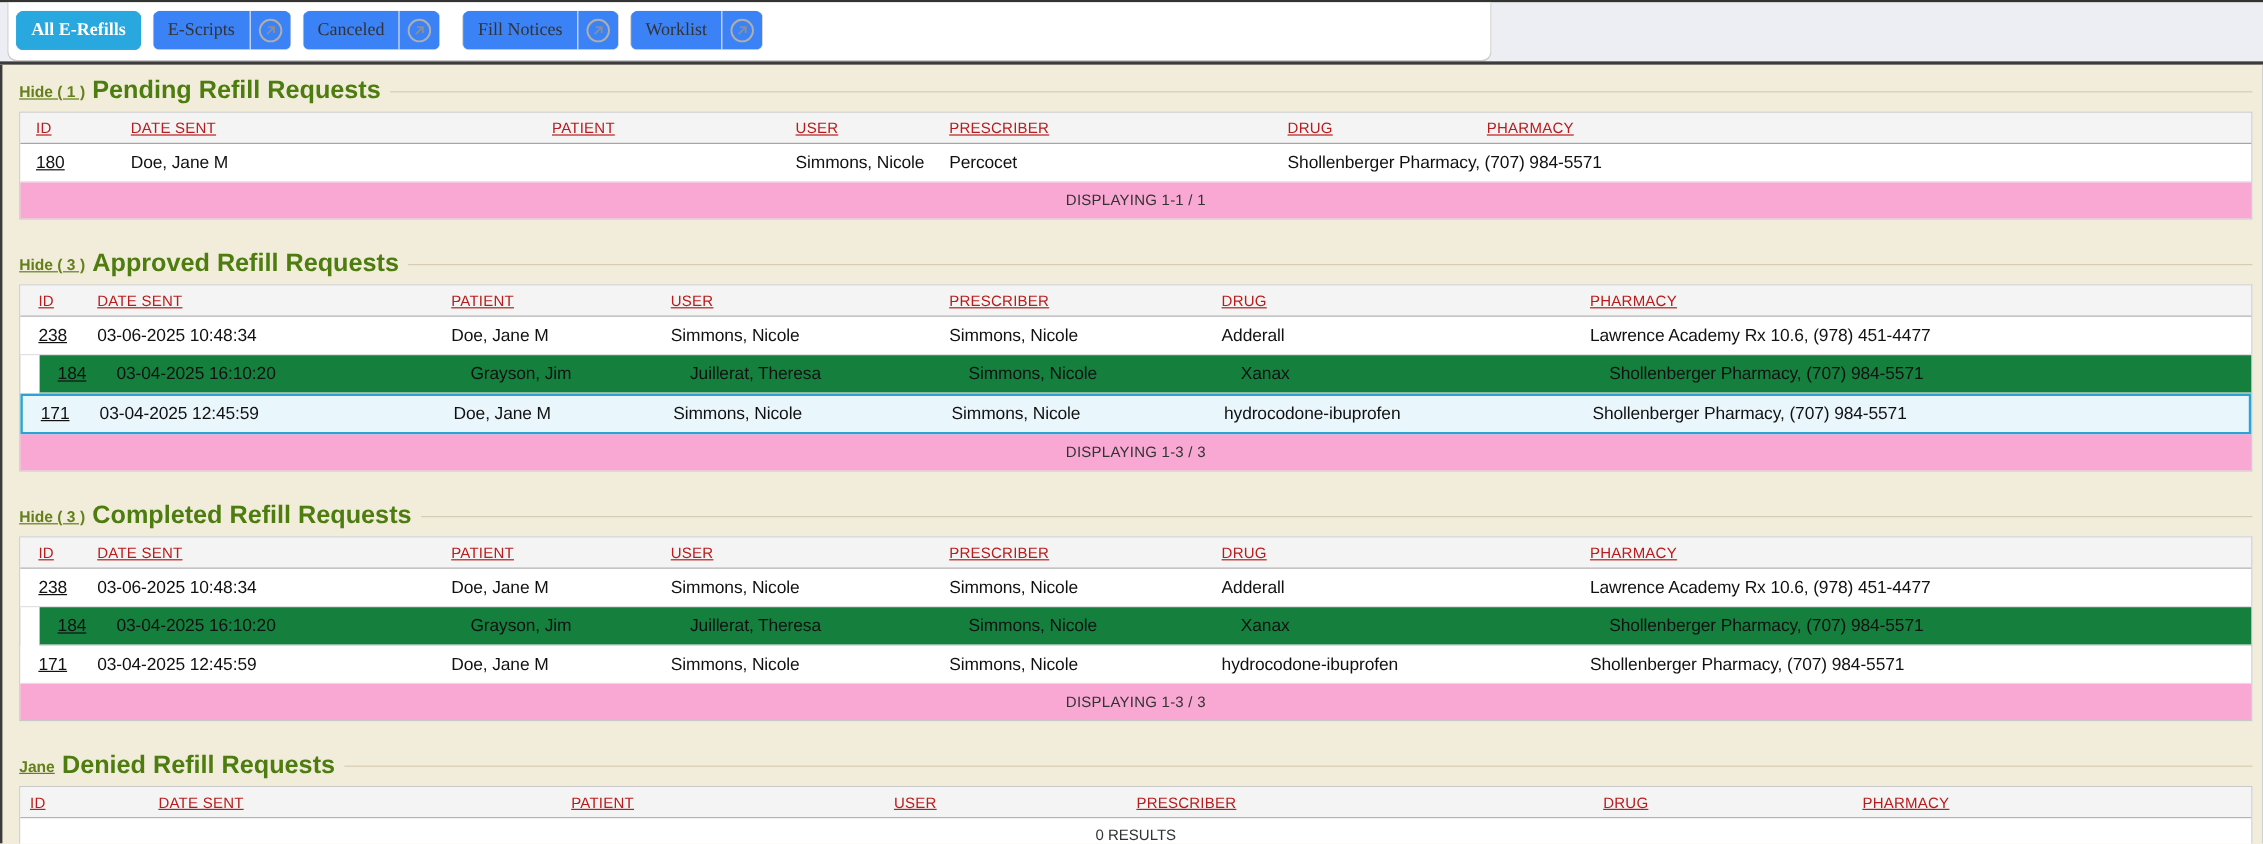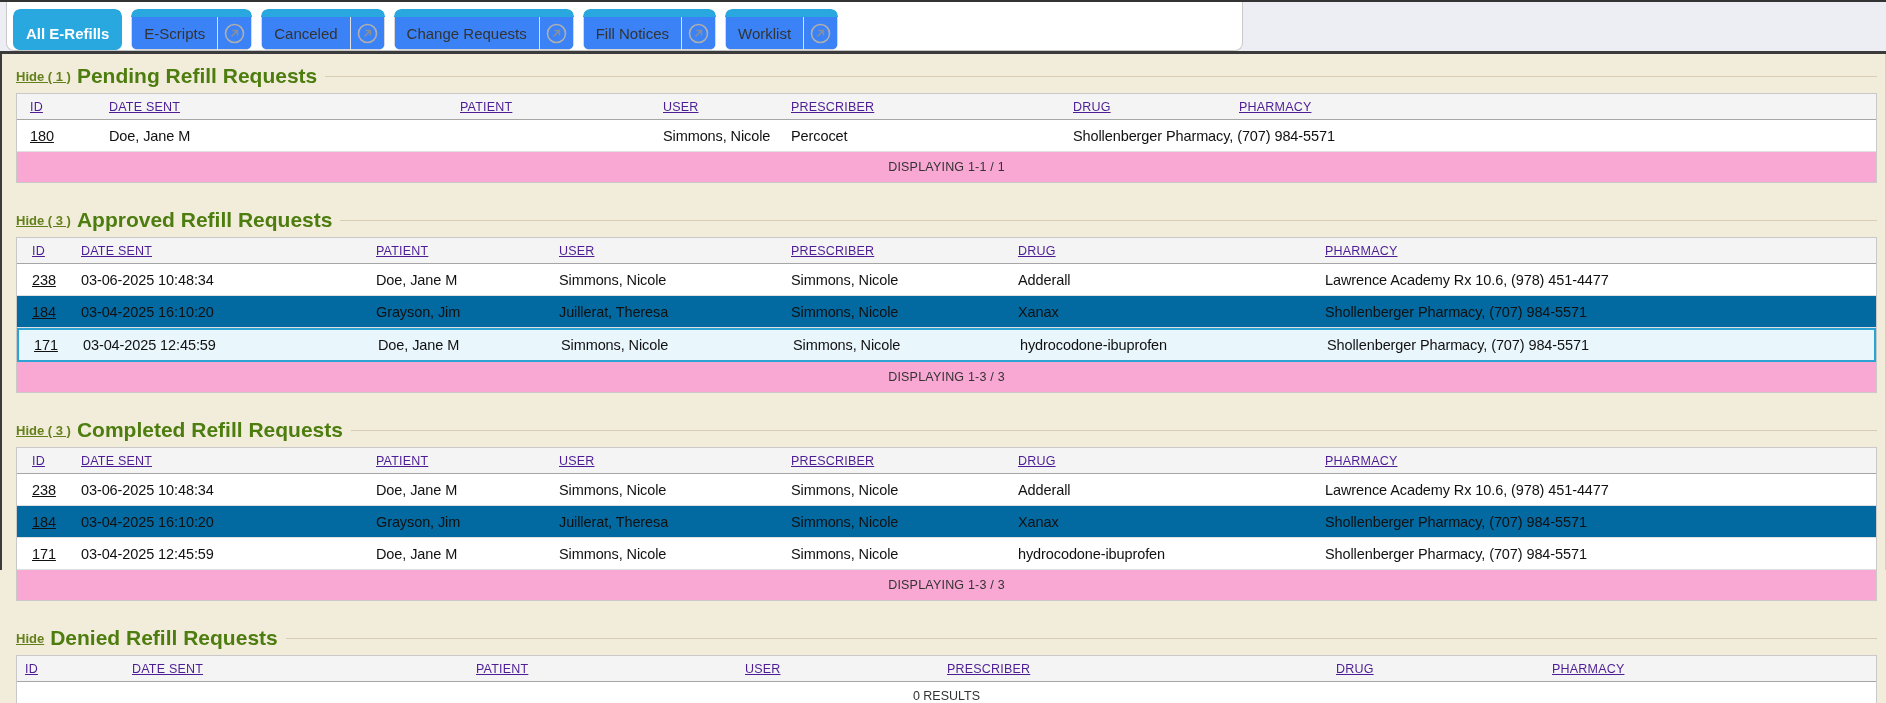--- a/index.html
+++ b/index.html
@@ -12,65 +12,65 @@
   .page { width:1886px; height:703px; border-top:2px solid #333; }
 
   
   .top-band { position:relative; height:49px; background:#edeef4; }
   .tab-container {
     position:absolute; left:6px; top:0; width:1237px; height:49px;
     background:#fff; border:1px solid #c9c9c9; border-top:none;
     border-radius:0 0 8px 8px;
     display:flex; align-items:flex-start; gap:9px; padding:7px 0 0 6px;
   }
-  .tab { display:flex; flex-direction:column; cursor:pointer; border-radius:7px; overflow:hidden; }
+  .tab { display:flex; cursor:pointer; border-radius:7px; overflow:hidden;font-family:Liberation Serif, serif; }
   .tab-strip { height:8px; background:#29a7df; border-radius:7px 7px 0 0; }
   .tab-body {
     display:flex; align-items:center; height:33px; background:#3b82f6;
     border:1px solid #d8d8d8; border-top:none; border-radius:0 0 5px 5px;
   }
   .tab-label { font-size:15px; color:#333; padding:0 12px; white-space:nowrap; }
   .tab-ext {
     display:flex; align-items:center; justify-content:center;
     width:34px; height:33px; border-left:1px solid #e0e0e0;
   }
   .tab.active { border-radius:7px; }
   .tab.active .tab-strip { background:#29a7df; }
   .tab.active .tab-body { background:#29a7df; border-color:#29a7df; }
   .tab.active .tab-label { color:#fff; font-weight:bold; }
   .dark-line { height:3px; background:#3b3b3b; }
 
   
   .content {
-    height:516px; background:#f2ecda; padding:8px 8px 0 0;
+    height:649px; background:#f2ecda; padding:8px 8px 0 0;
     border-left:2px solid #3b3b3b; border-right:1px solid #cfcfcf;
   }
   .section { margin:0 0 23px 0; }
   .section-header { display:flex; align-items:center; margin:0 0 3px 14px; height:28px; }
   .hide-link {
     font-size:13px; font-weight:bold; color:#63801a;
     text-decoration:underline; cursor:pointer; white-space:nowrap; margin-right:6px;
   }
   .section-title { font-size:21px; font-weight:bold; color:#4d7c0f; white-space:nowrap; }
   .header-rule { flex:1 1 auto; height:1px; background:#d6cdb2; margin-left:8px; }
 
   .tbl { margin-left:14px; background:#fff; border:1px solid #c9c9c9; }
   .row { display:grid; align-items:center; }
   
   .cols-a { padding-left:13px; grid-template-columns:79px 351px 203px 128px 282px 166px 1fr; }
   .cols-b { padding-left:15px; grid-template-columns:49px 295px 183px 232px 227px 307px 1fr; }
   .cols-d { padding-left:8px;  grid-template-columns:107px 344px 269px 202px 389px 216px 1fr; }
 
   .thead { height:26px; background:#f4f4f4; border-bottom:1px solid #a6a6a6; }
   .th {
-    font-size:12.5px; color:#4c1d95; text-decoration:underline;
+    font-size:12.5px; color:#b91c1c; text-decoration:underline;
     cursor:pointer; white-space:nowrap; letter-spacing:.2px;
   }
   .tr { height:32px; background:#fff; border-bottom:1px solid #e0e0e0; }
-  .tr.alt { background:#0369a1; }
+  .tr.alt { background:#15803d;margin-left:16px; }
   .tr.selected { background:#e9f6fc; border:2px solid #2ca3d2; height:34px; }
   .td { font-size:14.5px; color:#111; white-space:nowrap; letter-spacing:-0.1px; }
   .id-link { color:#111; text-decoration:underline; cursor:pointer;text-align:center; }
   .tfoot {
     height:30px; background:#f9a8d4; display:flex; align-items:center; justify-content:center;
     font-size:12.5px; color:#333; letter-spacing:.2px;
   }
   .empty-row {
     height:28px; background:#fff; display:flex; align-items:center; justify-content:center;
     font-size:12.5px; color:#333;
@@ -113,29 +113,20 @@
             <svg class="ext-svg" width="21" height="21" viewBox="0 0 21 21">
                 <circle cx="10.5" cy="10.5" r="9" fill="none" stroke="#aeaeae" stroke-width="1.6"></circle>
                 <path d="M7.5 13.5 L13 8 M8.5 7.6 L13.4 7.6 L13.4 12.5" fill="none" stroke="#8f8f8f" stroke-width="1.5"></path>
               </svg>
           </span>
         </div>
       </div>
 
       <div class="tab">
         <div class="tab-strip"></div>
-        <div class="tab-body">
-          <span class="tab-label">Change Requests</span>
-          <span class="tab-ext">
-            <svg class="ext-svg" width="21" height="21" viewBox="0 0 21 21">
-                <circle cx="10.5" cy="10.5" r="9" fill="none" stroke="#aeaeae" stroke-width="1.6"></circle>
-                <path d="M7.5 13.5 L13 8 M8.5 7.6 L13.4 7.6 L13.4 12.5" fill="none" stroke="#8f8f8f" stroke-width="1.5"></path>
-              </svg>
-          </span>
-        </div>
       </div>
 
       <div class="tab">
         <div class="tab-strip"></div>
         <div class="tab-body">
           <span class="tab-label">Fill Notices</span>
           <span class="tab-ext">
             <svg class="ext-svg" width="21" height="21" viewBox="0 0 21 21">
                 <circle cx="10.5" cy="10.5" r="9" fill="none" stroke="#aeaeae" stroke-width="1.6"></circle>
                 <path d="M7.5 13.5 L13 8 M8.5 7.6 L13.4 7.6 L13.4 12.5" fill="none" stroke="#8f8f8f" stroke-width="1.5"></path>
@@ -280,21 +271,21 @@
           <span class="td">Simmons, Nicole</span>
           <span class="td">hydrocodone-ibuprofen</span>
           <span class="td">Shollenberger Pharmacy, (707) 984-5571</span>
         </div>
         <div class="tfoot">DISPLAYING 1-3 / 3</div>
       </div>
     </div>
 
     <div class="section">
       <div class="section-header">
-        <a class="hide-link">Hide</a>
+        <a class="hide-link">Jane</a>
         <h2 class="section-title">Denied Refill Requests</h2>
         <div class="header-rule"></div>
       </div>
       <div class="tbl">
         <div class="row thead cols-d">
           <span class="th">ID</span>
           <span class="th">DATE SENT</span>
           <span class="th">PATIENT</span>
           <span class="th">USER</span>
           <span class="th">PRESCRIBER</span>

